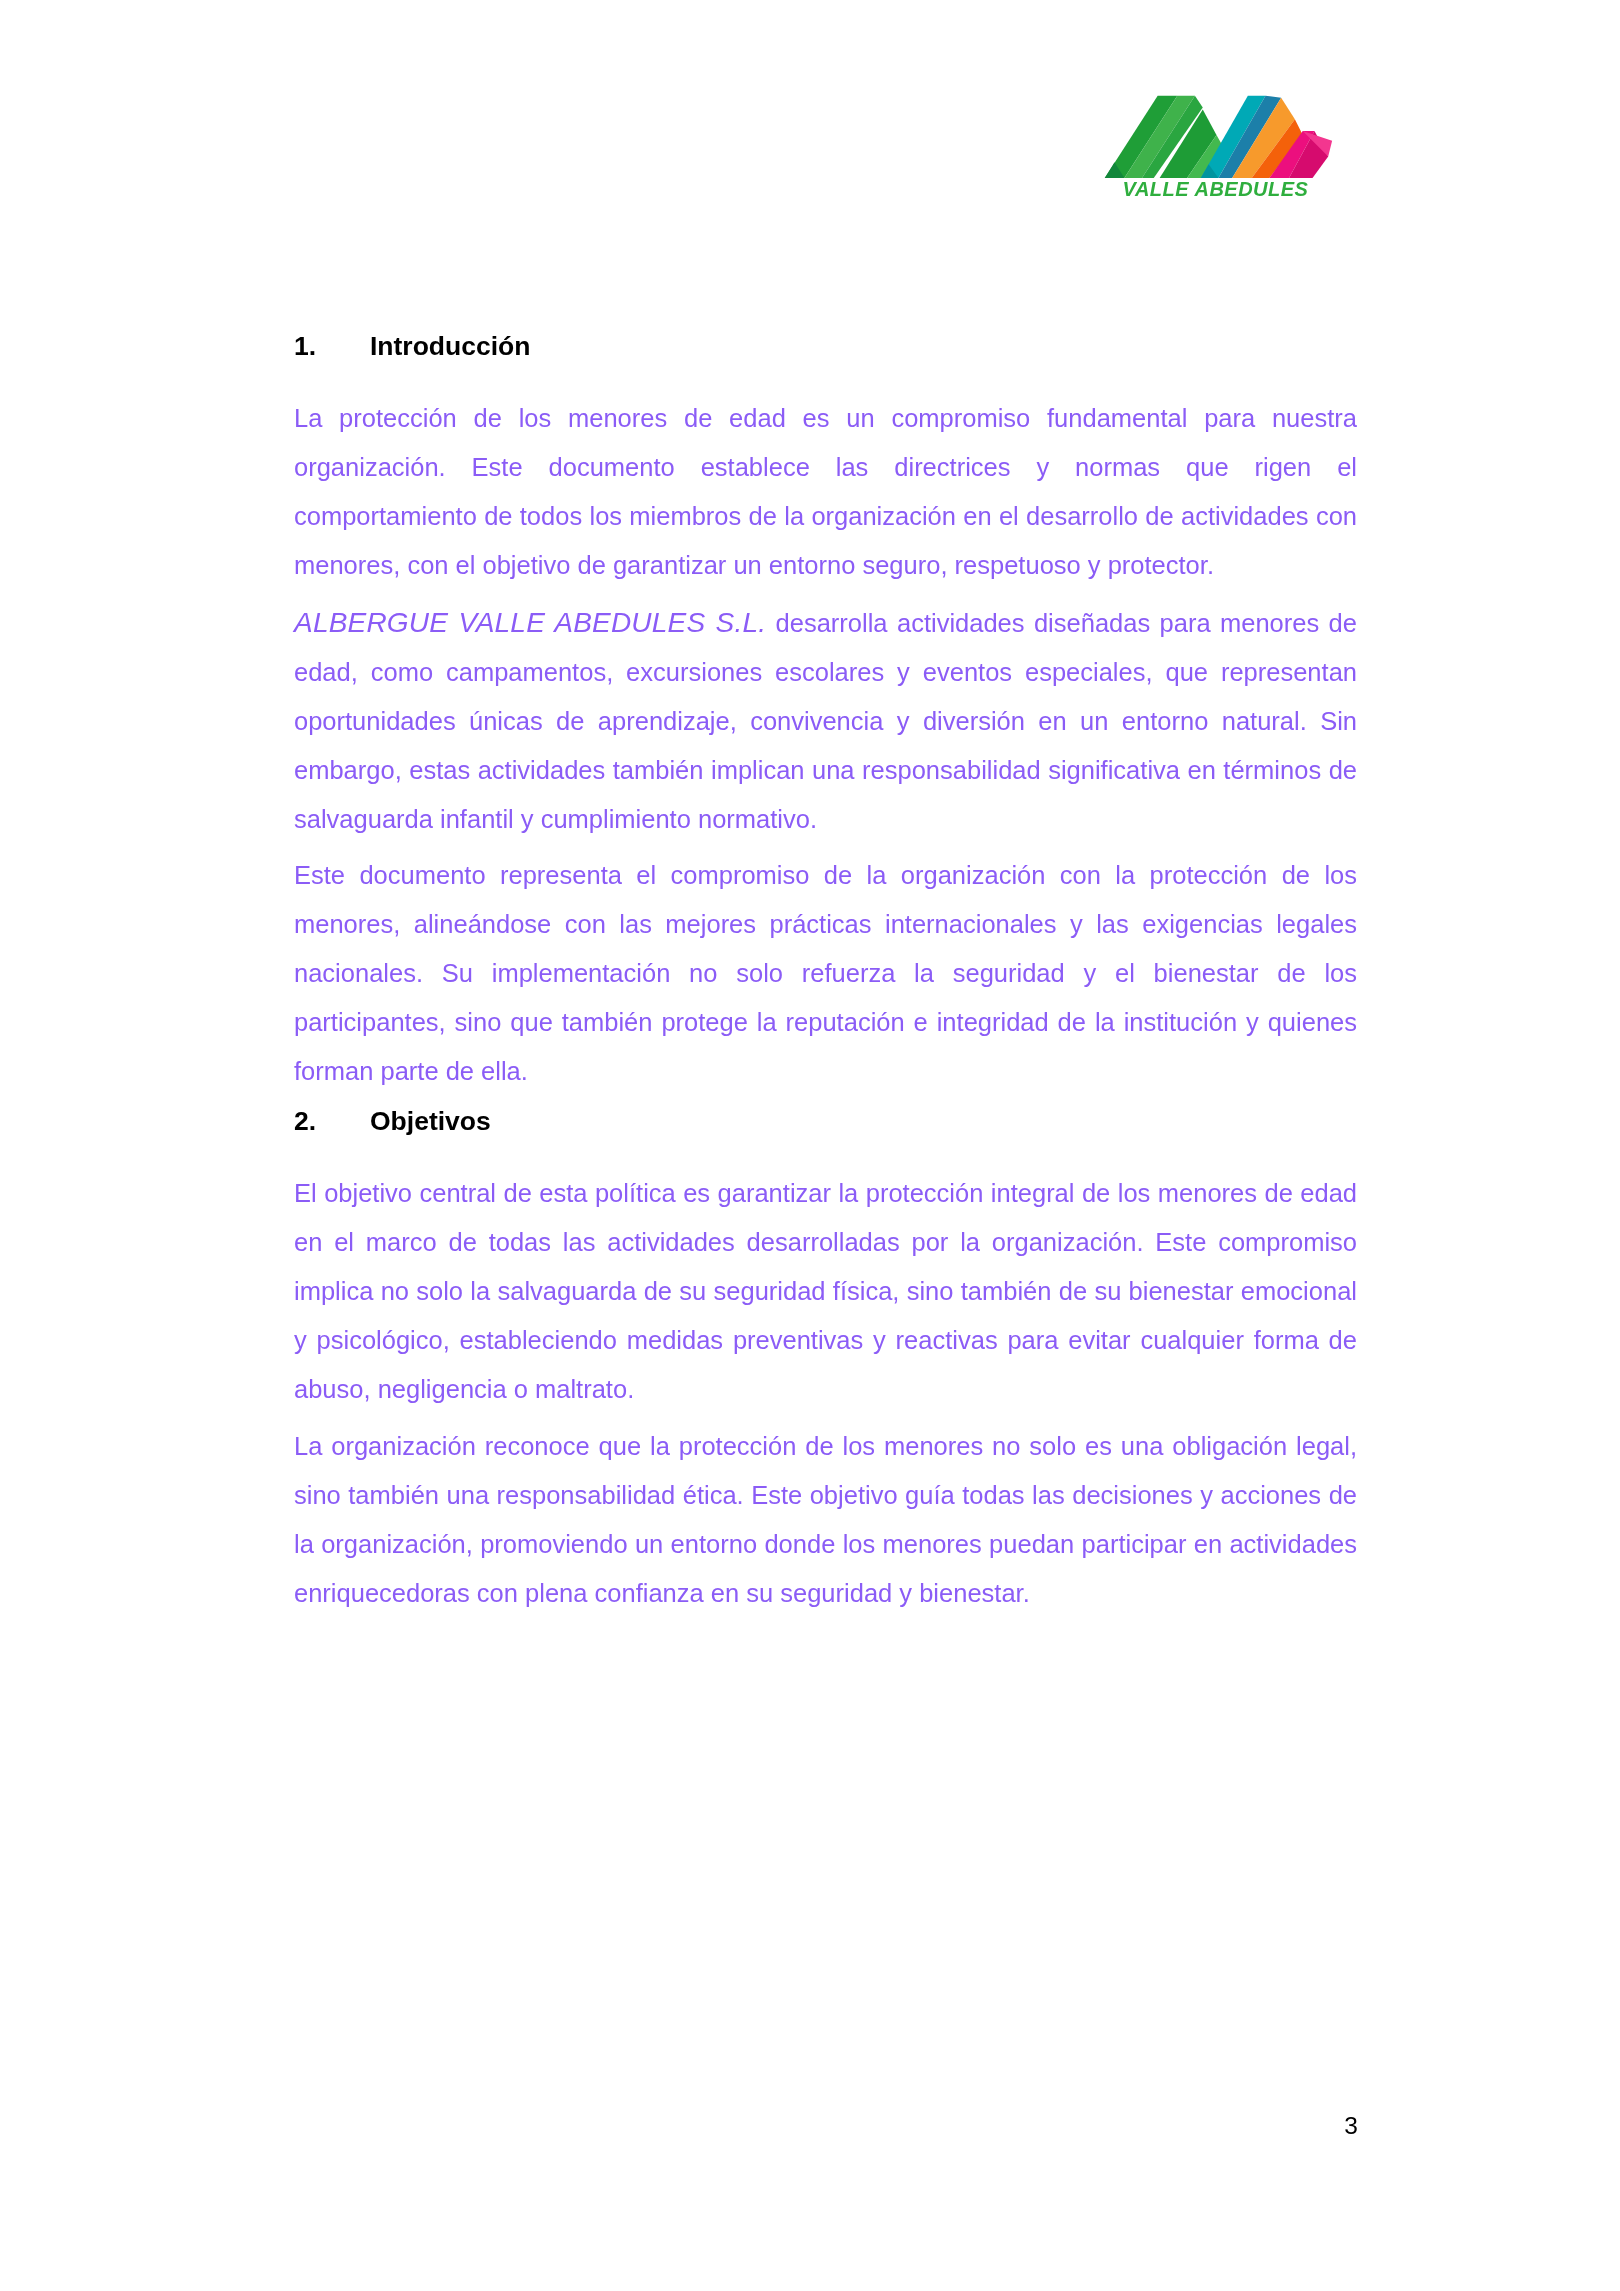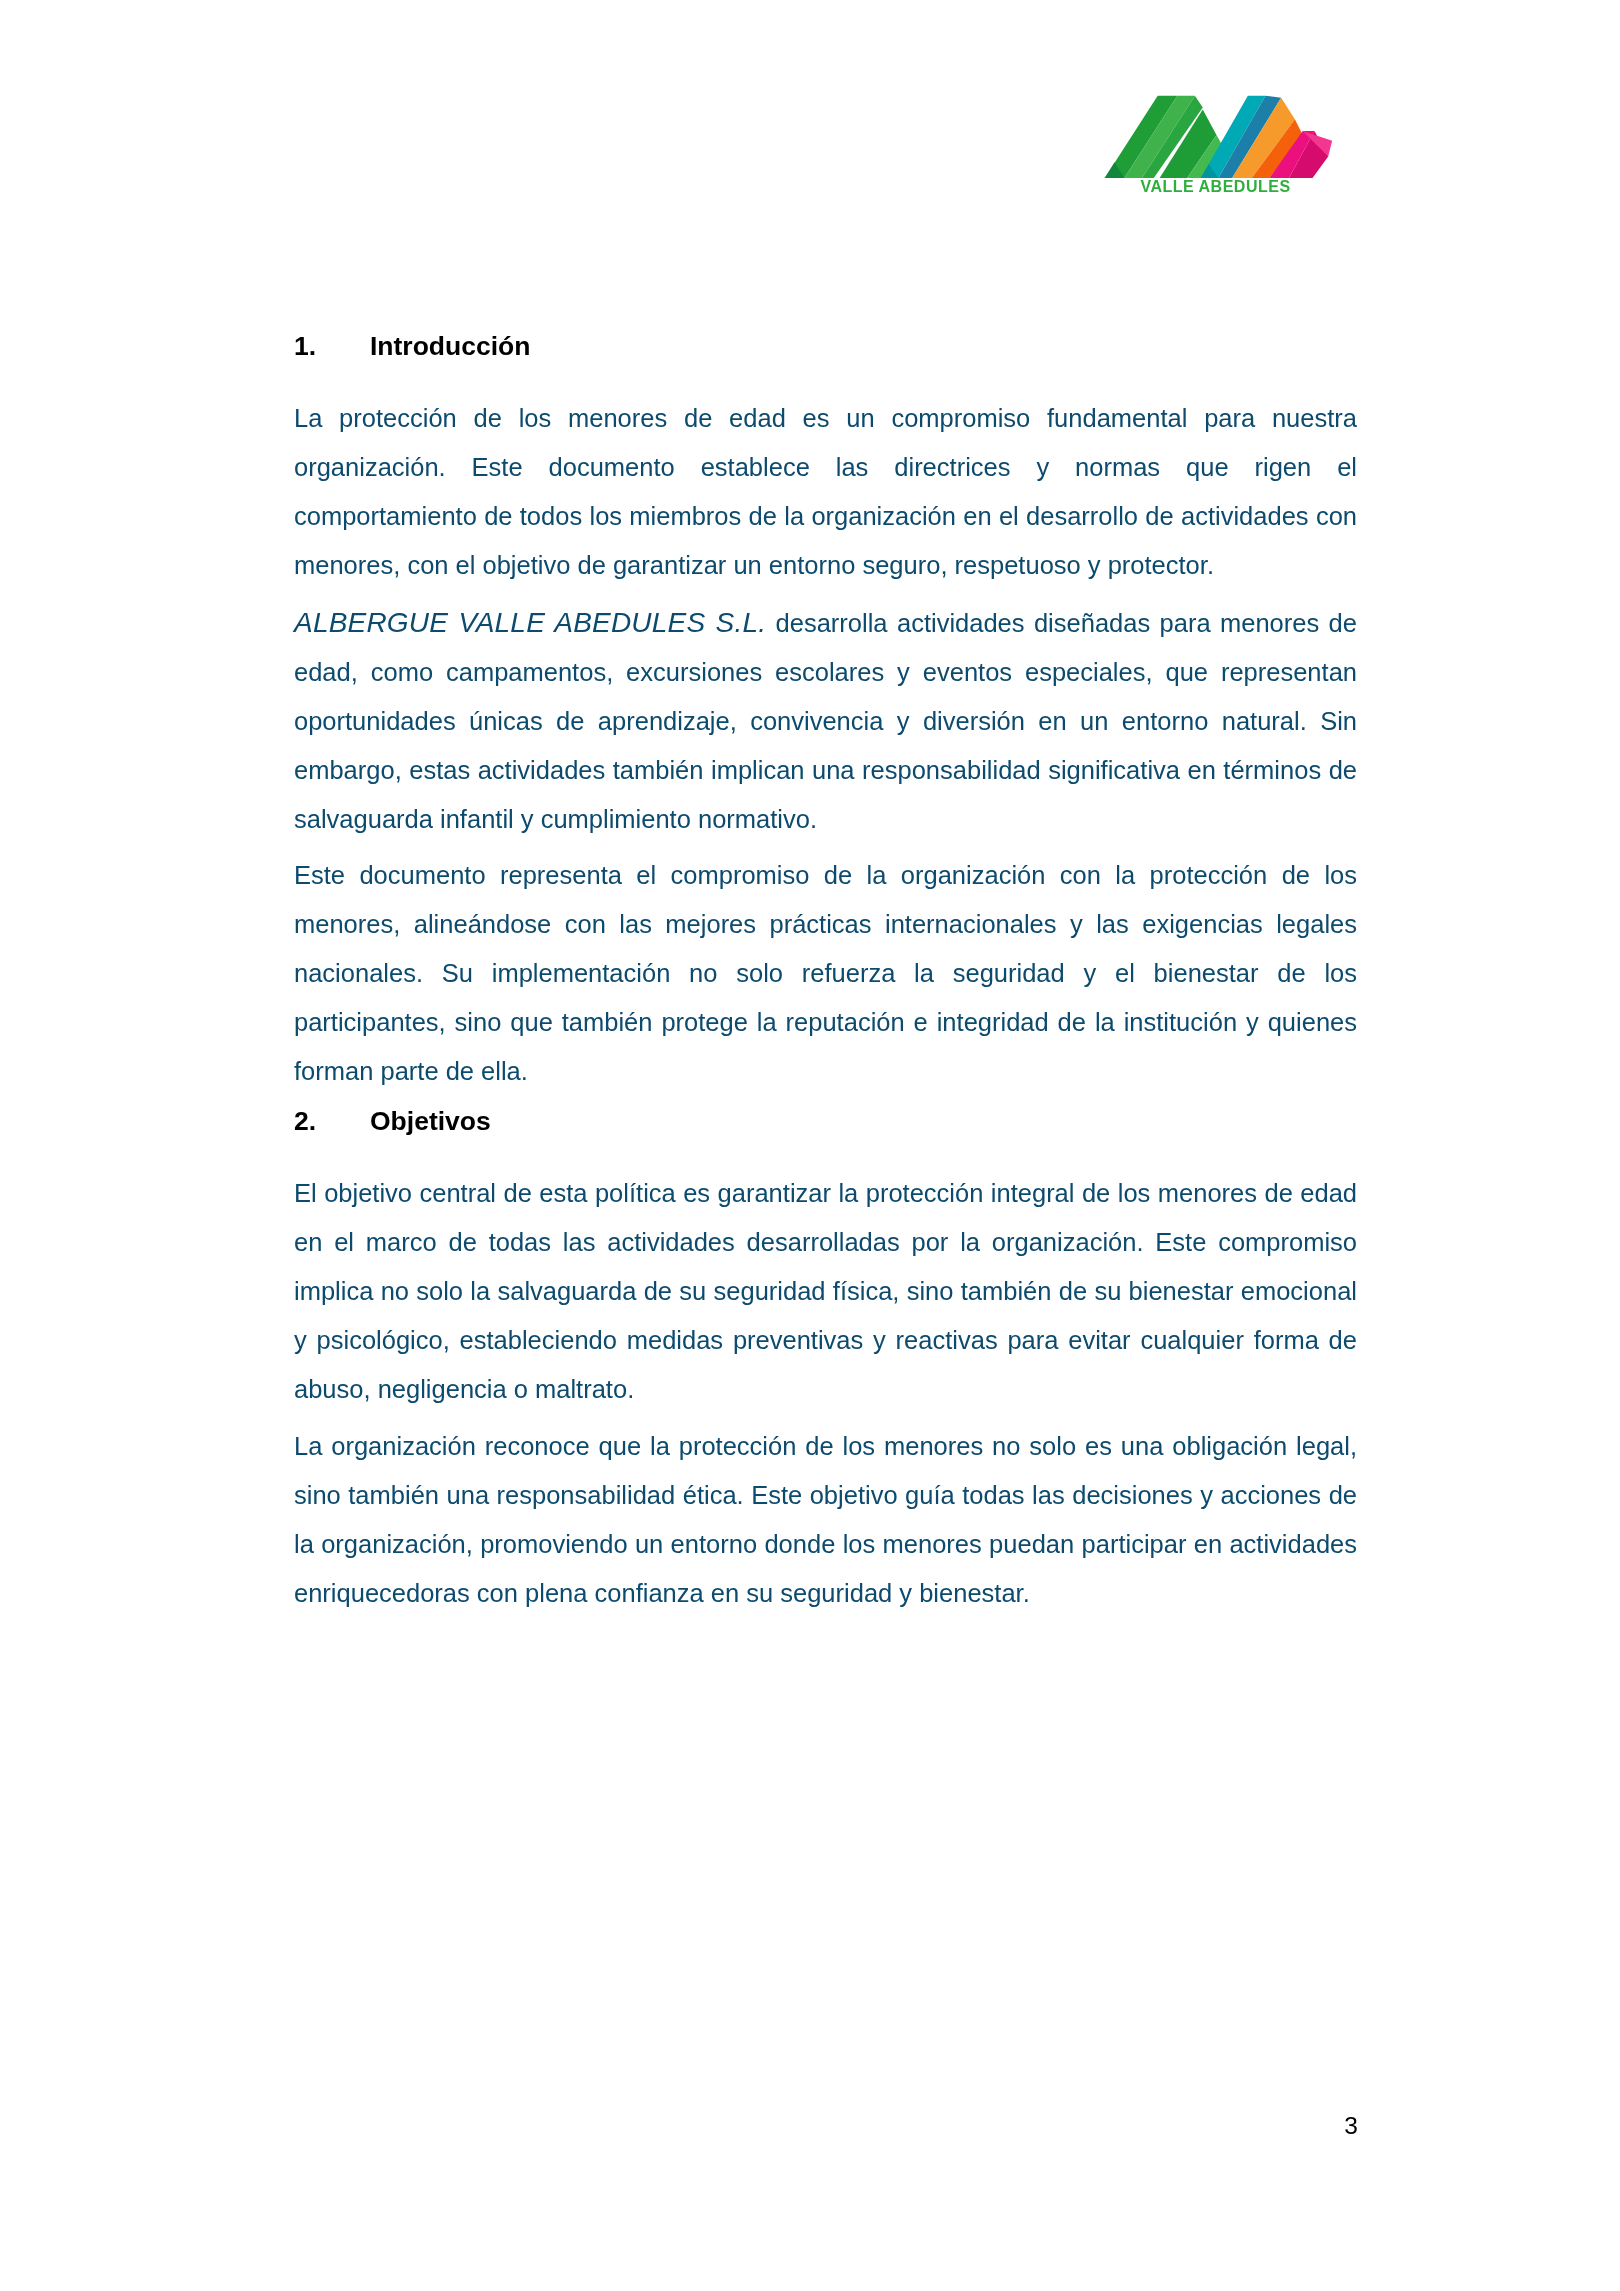--- a/index.html
+++ b/index.html
@@ -32,25 +32,26 @@
   .logo-mark {
     display: block;
     margin: 0 auto;
     width: 245px;
     height: 102px;
   }
   .logo-wordmark {
     display: block;
     margin-top: -3.9px;
     font-family: "Liberation Sans", sans-serif;
-    font-size: 16px;
+    font-size: 20px;
     font-weight: 700;
     letter-spacing: 0.5px;
     color: #2fae3e;
     white-space: nowrap;
+    font-style: italic;
   }
 
   
   .content {
     position: absolute;
     left: 294px;
     top: 329px;
     width: 1063px;
   }
 
@@ -72,21 +73,21 @@
     flex: 1 1 auto;
   }
 
   p.body-par {
     margin: 0 0 7.8px 0;
     font-family: "Liberation Sans", sans-serif;
     font-size: 25.5px;
     line-height: 49px;
     text-align: justify;
     text-justify: inter-word;
-    color: #0c4a6e;
+    color: #8b5cf6;
     hyphens: none;
   }
   p.body-par:last-child { margin-bottom: 0; }
 
   .org-name {
     font-size: 28px;
     letter-spacing: 0.2px;
     font-style: italic;
   }
 

